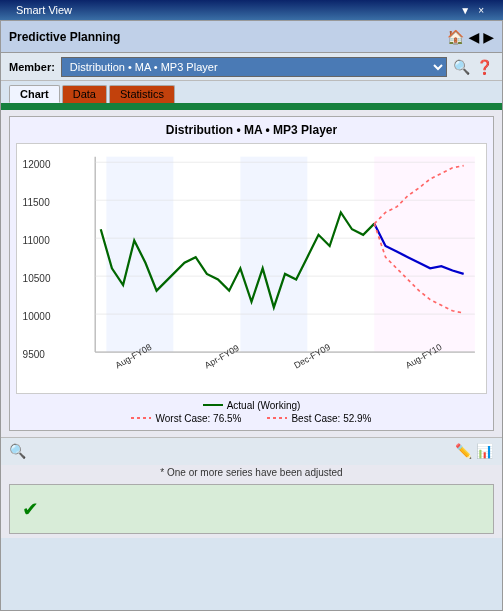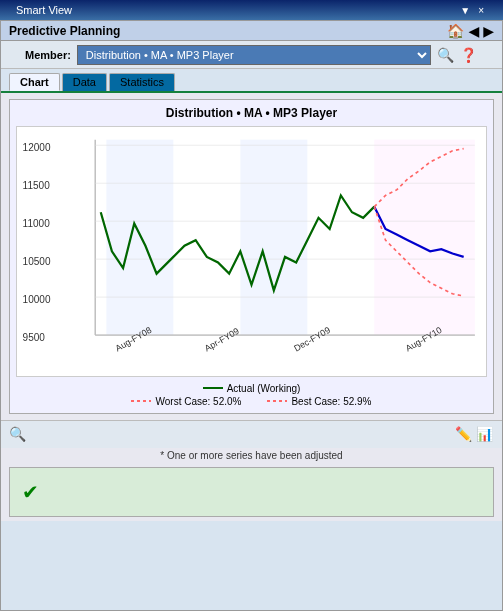--- a/index.html
+++ b/index.html
@@ -27,30 +27,30 @@
       flex-direction: column;
     }
 
     .panel-header {
       background: #c0d0e8;
       border-bottom: 1px solid #999;
       padding: 4px 8px;
       display: flex;
       justify-content: space-between;
       align-items: center;
-      height: 20px;
+      height: 32px;
     }
     .panel-title { font-size: 12px; font-weight: bold; color: #000; }
     .panel-header-icons { display: flex; gap: 4px; }
     .header-icon { cursor: pointer; font-size: 14px; }
 
     .member-row {
       display: flex;
       align-items: center;
-      padding: 4px 24px;
+      padding: 4px 8px;
       background: #e0e8f0;
       border-bottom: 1px solid #bbb;
       height: 28px;
       gap: 6px;
     }
     .member-label { font-size: 11px; font-weight: bold; color: #000; }
     .member-select {
       flex: 1;
       background: #4a7ab5;
       color: white;
@@ -59,28 +59,28 @@
       padding: 1px 4px;
       height: 20px;
       cursor: pointer;
     }
     .member-icon-btn { cursor: pointer; font-size: 14px; }
 
     .tabs-row {
       display: flex;
       padding: 4px 8px 0;
       background: #d8e4f0;
-      border-bottom: 2px solid #15803d;
+      border-bottom: 7px solid #15803d;
       gap: 2px;
     }
     .tab {
       padding: 2px 10px;
       border: 1px solid #aaa;
       border-bottom: none;
-      background: #0369a1;
+      background: #c2410c;
       cursor: pointer;
       font-size: 11px;
       color: #000;
       border-radius: 2px 2px 0 0;
     }
     .tab.active {
       background: #f0f4ff;
       border-bottom: 1px solid #f0f4ff;
       font-weight: bold;
     }
@@ -250,21 +250,21 @@
     <div class="legend-area">
       <div class="legend-row">
         <div class="legend-item">
           <div class="legend-line" style="background:#006600;"></div>
           <span>Actual (Working)</span>
         </div>
       </div>
       <div class="legend-row">
         <div class="legend-item">
           <div class="legend-line" style="background: repeating-linear-gradient(to right, #ff6666 0, #ff6666 3px, transparent 3px, transparent 6px); height:2px;"></div>
-          <span>Worst Case: 52.0%</span>
+          <span>Worst Case: 76.5%</span>
         </div>
         <div class="legend-item">
           <div class="legend-line" style="background: repeating-linear-gradient(to right, #ff6666 0, #ff6666 3px, transparent 3px, transparent 6px); height:2px;"></div>
           <span>Best Case: 52.9%</span>
         </div>
       </div>
     </div>
   </div>
 
   <div class="bottom-bar">

